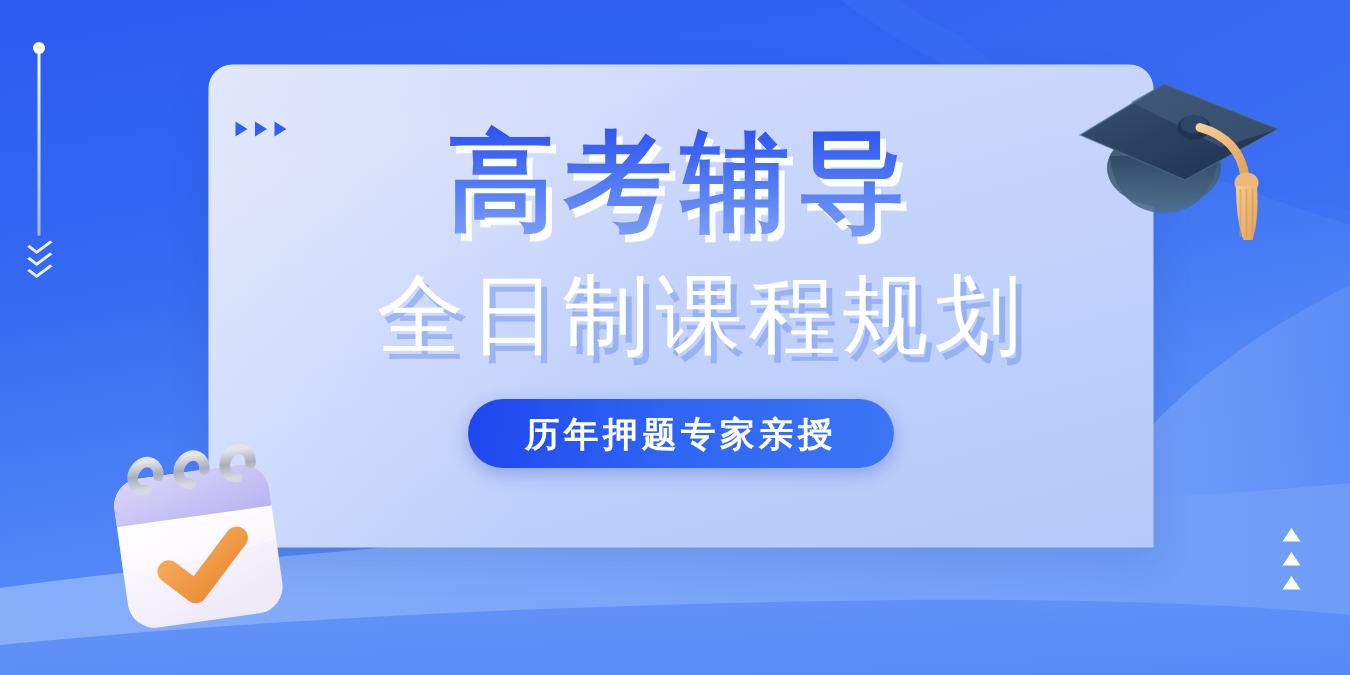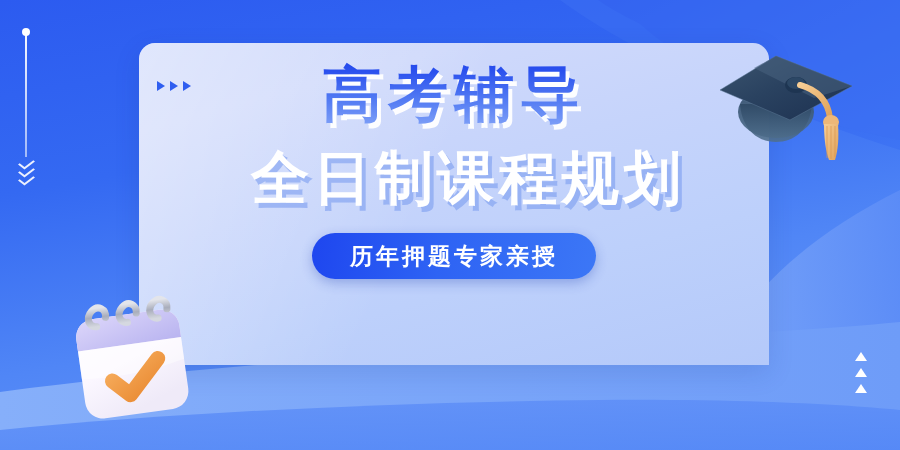--- a/index.html
+++ b/index.html
@@ -137,40 +137,40 @@
   .text-stack {
     position: absolute;
     left: 0;
     right: 0;
     top: 0;
     text-align: center;
   }
 
   .headline {
     margin: 0;
-    padding-top: 22px;
-    font-size: 60px;
+    padding-top: 43px;
+    font-size: 72px;
     line-height: 1;
     font-weight: 700;
     letter-spacing: 6px;
     background: linear-gradient(to bottom, #1436E6 0%, #2B51EE 34%, #5179F3 68%, #7C9EF7 100%);
     -webkit-background-clip: text;
     background-clip: text;
     color: transparent;
     -webkit-text-fill-color: transparent;
     filter: drop-shadow(4px 5px 0 rgba(255,255,255,.95));
     white-space: nowrap;
   }
 
   .subline {
     margin: 0;
     padding-top: 24px;
     font-size: 58px;
     line-height: 1;
-    font-weight: 700;
+    font-weight: 400;
     letter-spacing: 4px;
     color: #ffffff;
     text-shadow: 4px 5px 0 rgba(120, 155, 240, .58);
     white-space: nowrap;
     padding-left: 28px;
   }
 
   .badge-row {
     padding-top: 26px;
     display: flex;

